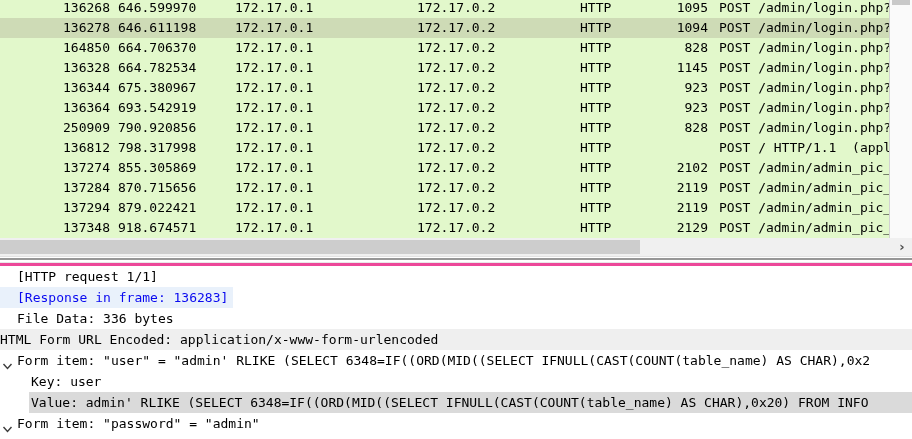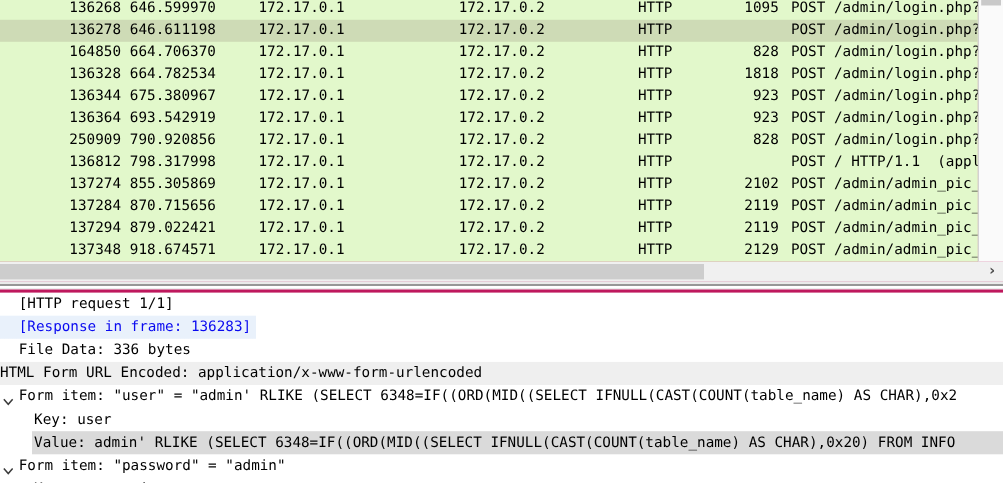--- a/index.html
+++ b/index.html
@@ -1,16 +1,16 @@
 <!DOCTYPE html>
 <html><head>
 <meta charset="utf-8">
 <style>
   html,body{margin:0;padding:0;}
-  .screen{position:relative;width:912px;height:439px;background:#be185d;overflow:hidden;
+  .screen{position:relative;width:912px;height:439px;background:#ec4899;overflow:hidden;
           font-family:"DejaVu Sans Mono","Liberation Mono",monospace;font-size:13px;color:#000;}
 
   
   .plist{position:absolute;left:0;top:0;width:889px;height:238px;background:#e2f8cb;overflow:hidden;}
   .plist-inner{position:absolute;left:0;top:-2px;width:100%;}
   .prow{position:relative;height:20px;line-height:20px;width:889px;overflow:hidden;}
   .prow.selected{background:#cedbb6;}
   .pc{position:absolute;top:0;white-space:pre;}
   .c-no{left:0;width:110px;text-align:right;}
   .c-time{left:118px;}
@@ -62,38 +62,39 @@
           <span class="pc c-proto">HTTP</span>
           <span class="pc c-len">1095</span>
           <span class="pc c-info">POST /admin/login.php?a</span>
         </div>
         <div class="prow selected">
           <span class="pc c-no">136278</span>
           <span class="pc c-time">646.611198</span>
           <span class="pc c-src">172.17.0.1</span>
           <span class="pc c-dst">172.17.0.2</span>
           <span class="pc c-proto">HTTP</span>
+          <span class="pc c-len">1094</span>
           <span class="pc c-info">POST /admin/login.php?a</span>
         </div>
         <div class="prow">
           <span class="pc c-no">164850</span>
           <span class="pc c-time">664.706370</span>
           <span class="pc c-src">172.17.0.1</span>
           <span class="pc c-dst">172.17.0.2</span>
           <span class="pc c-proto">HTTP</span>
           <span class="pc c-len">828</span>
           <span class="pc c-info">POST /admin/login.php?a</span>
         </div>
         <div class="prow">
           <span class="pc c-no">136328</span>
           <span class="pc c-time">664.782534</span>
           <span class="pc c-src">172.17.0.1</span>
           <span class="pc c-dst">172.17.0.2</span>
           <span class="pc c-proto">HTTP</span>
-          <span class="pc c-len">1818</span>
+          <span class="pc c-len">1145</span>
           <span class="pc c-info">POST /admin/login.php?a</span>
         </div>
         <div class="prow">
           <span class="pc c-no">136344</span>
           <span class="pc c-time">675.380967</span>
           <span class="pc c-src">172.17.0.1</span>
           <span class="pc c-dst">172.17.0.2</span>
           <span class="pc c-proto">HTTP</span>
           <span class="pc c-len">923</span>
           <span class="pc c-info">POST /admin/login.php?a</span>

